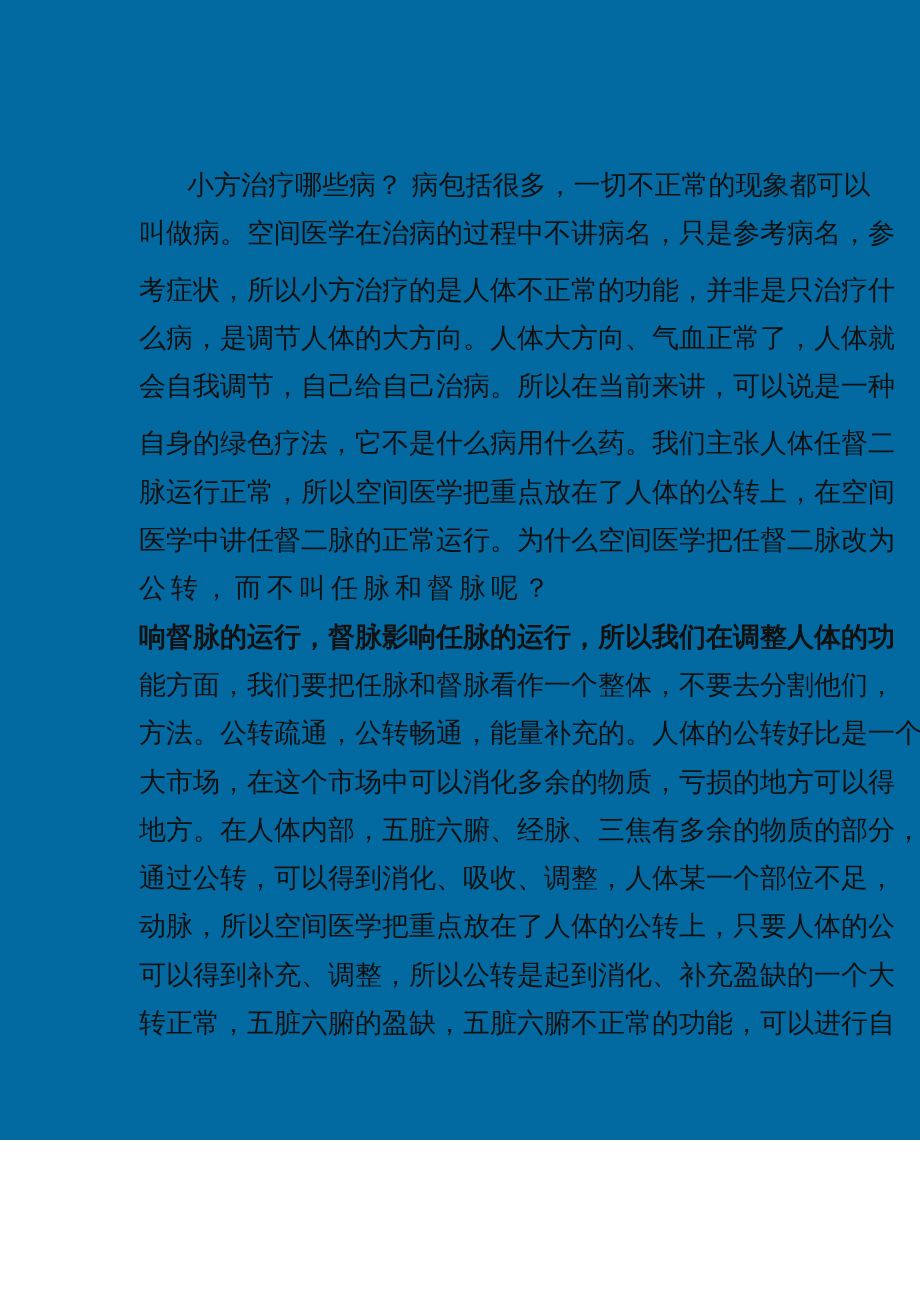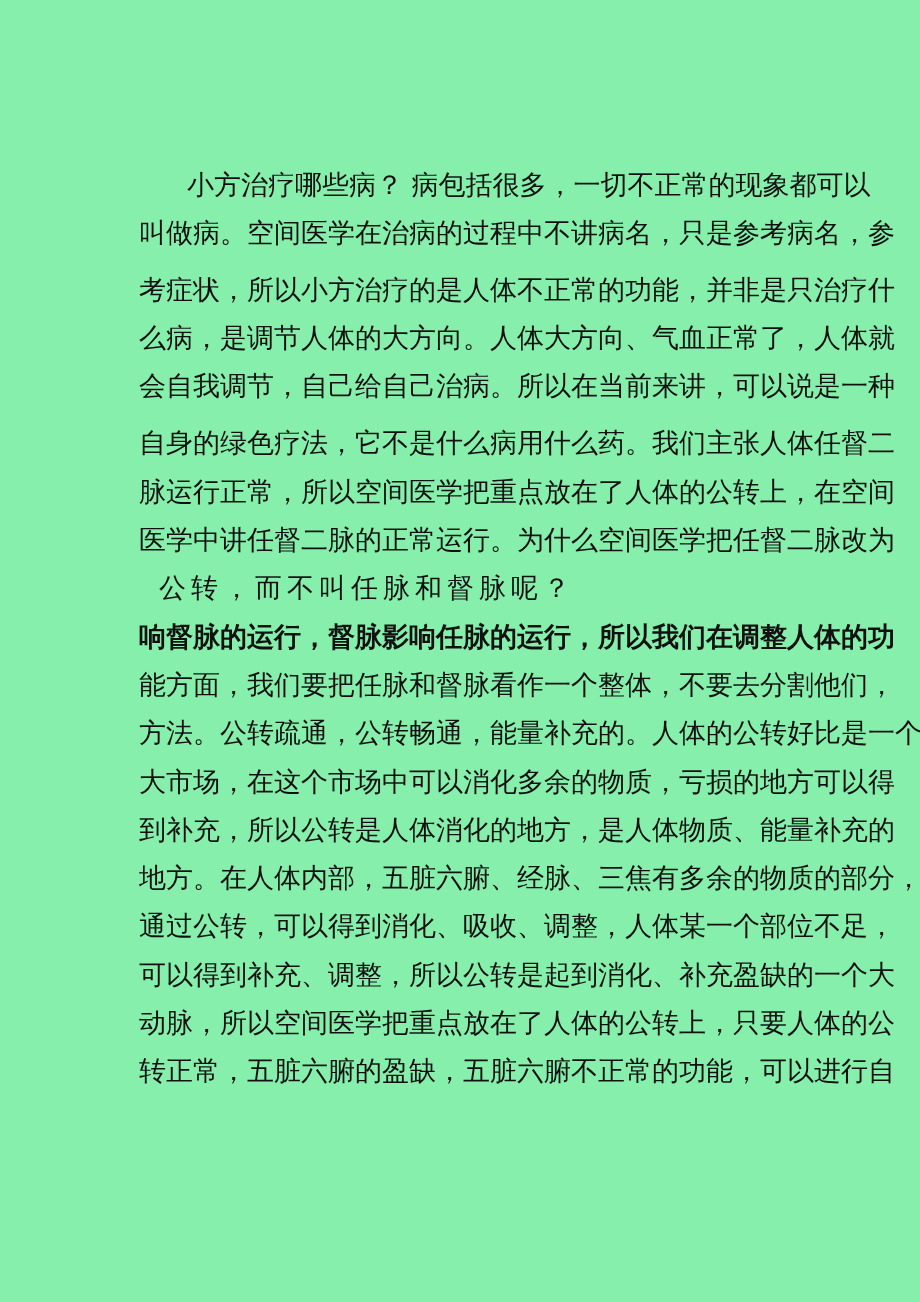--- a/index.html
+++ b/index.html
@@ -11,22 +11,22 @@
       width: 920px;
       height: 1302px;
       position: relative;
       overflow: hidden;
     }
     .page {
       position: absolute;
       left: 0;
       top: 0;
       width: 920px;
-      height: 1302px;
-      background: #86efac;
+      height: 1140px;
+      background: #0369a1;
     }
     .text-body {
       position: absolute;
       left: 139px;
       top: 161px;
       width: 642px;
     }
     .line {
       height: 48.3px;
       line-height: 48.3px;
@@ -37,21 +37,20 @@
       text-align: justify;
       text-align-last: justify;
       overflow: visible;
     }
     .line.indent {
       padding-left: 48px;
     }
     .line.last {
       text-align-last: left;
       letter-spacing: 5px;
-      margin-left: 20px;
     }
   </style>
 </head>
 <body>
 
 <div class="page">
   <div class="text-body">
 
     <div>
       <div class="line indent" style="letter-spacing: 0px; text-align-last: left;">小方治疗哪些病？ 病包括很多，一切不正常的现象都可以</div>
@@ -63,22 +62,21 @@
       <div class="line" style="letter-spacing: 0px; text-align-last: left;">脉运行正常，所以空间医学把重点放在了人体的公转上，在空间</div>
       <div class="line" style="letter-spacing: 0px; text-align-last: left;">医学中讲任督二脉的正常运行。为什么空间医学把任督二脉改为</div>
       <div class="line last">公转，而不叫任脉和督脉呢？</div>
     </div>
 
     <div>
       <div class="line" style="letter-spacing: 0px; text-align-last: left; font-weight: bold;">响督脉的运行，督脉影响任脉的运行，所以我们在调整人体的功</div>
       <div class="line" style="letter-spacing: 0px; text-align-last: left;">能方面，我们要把任脉和督脉看作一个整体，不要去分割他们，</div>
       <div class="line" style="letter-spacing: 0px; text-align-last: left;">方法。公转疏通，公转畅通，能量补充的。人体的公转好比是一个</div>
       <div class="line" style="letter-spacing: 0px; text-align-last: left;">大市场，在这个市场中可以消化多余的物质，亏损的地方可以得</div>
-      <div class="line" style="letter-spacing: 0px; text-align-last: left;">到补充，所以公转是人体消化的地方，是人体物质、能量补充的</div>
       <div class="line" style="letter-spacing: 0px; text-align-last: left;">地方。在人体内部，五脏六腑、经脉、三焦有多余的物质的部分，</div>
       <div class="line" style="letter-spacing: 0px; text-align-last: left;">通过公转，可以得到消化、吸收、调整，人体某一个部位不足，</div>
+      <div class="line" style="letter-spacing: 0px; text-align-last: left;">动脉，所以空间医学把重点放在了人体的公转上，只要人体的公</div>
       <div class="line" style="letter-spacing: 0px; text-align-last: left;">可以得到补充、调整，所以公转是起到消化、补充盈缺的一个大</div>
-      <div class="line" style="letter-spacing: 0px; text-align-last: left;">动脉，所以空间医学把重点放在了人体的公转上，只要人体的公</div>
       <div class="line" style="letter-spacing: 0px; text-align-last: left;">转正常，五脏六腑的盈缺，五脏六腑不正常的功能，可以进行自</div>
     </div>
 
   </div>
 </div>
 
 </body></html>

